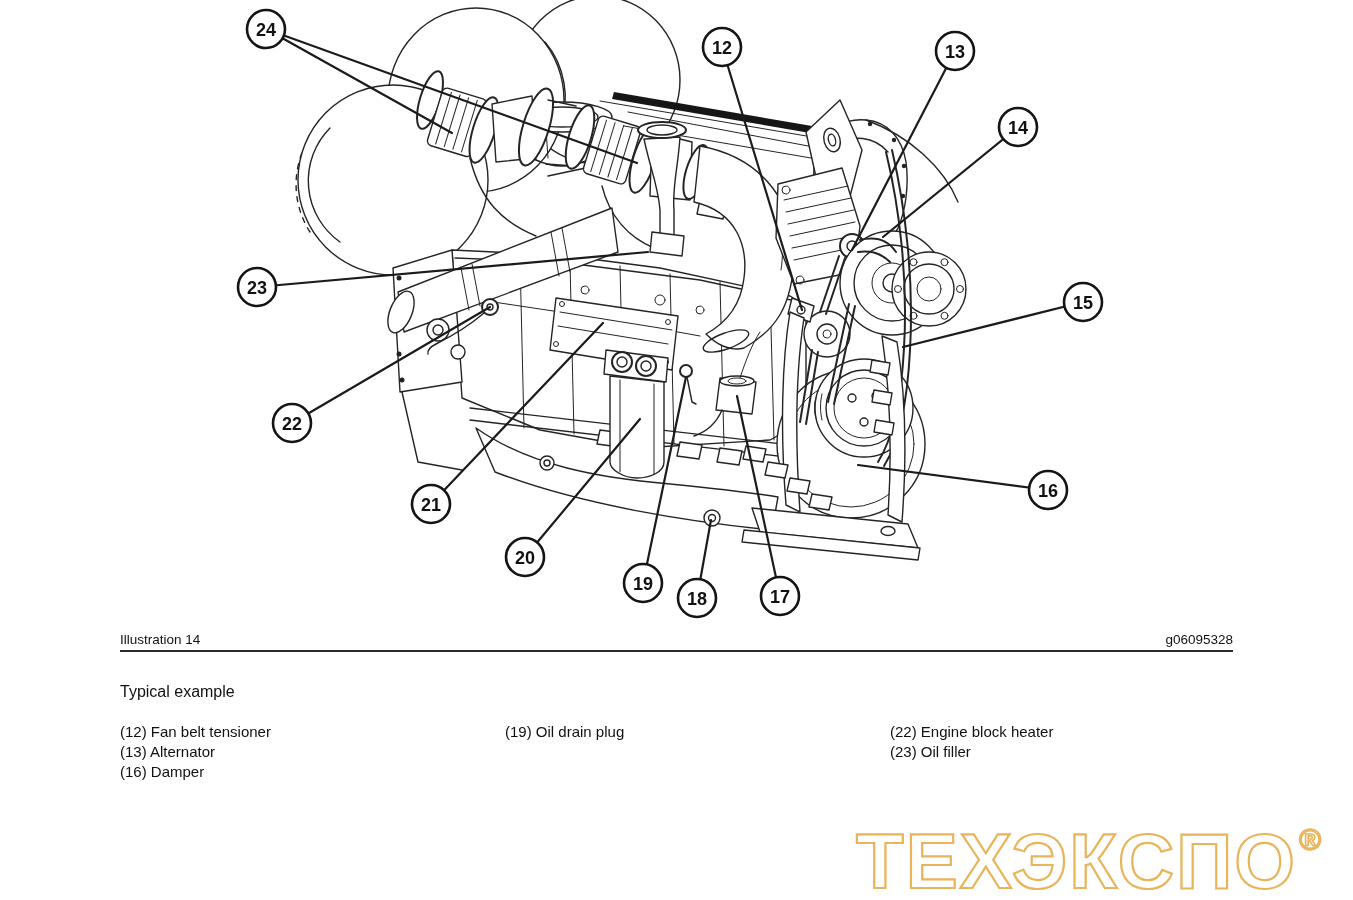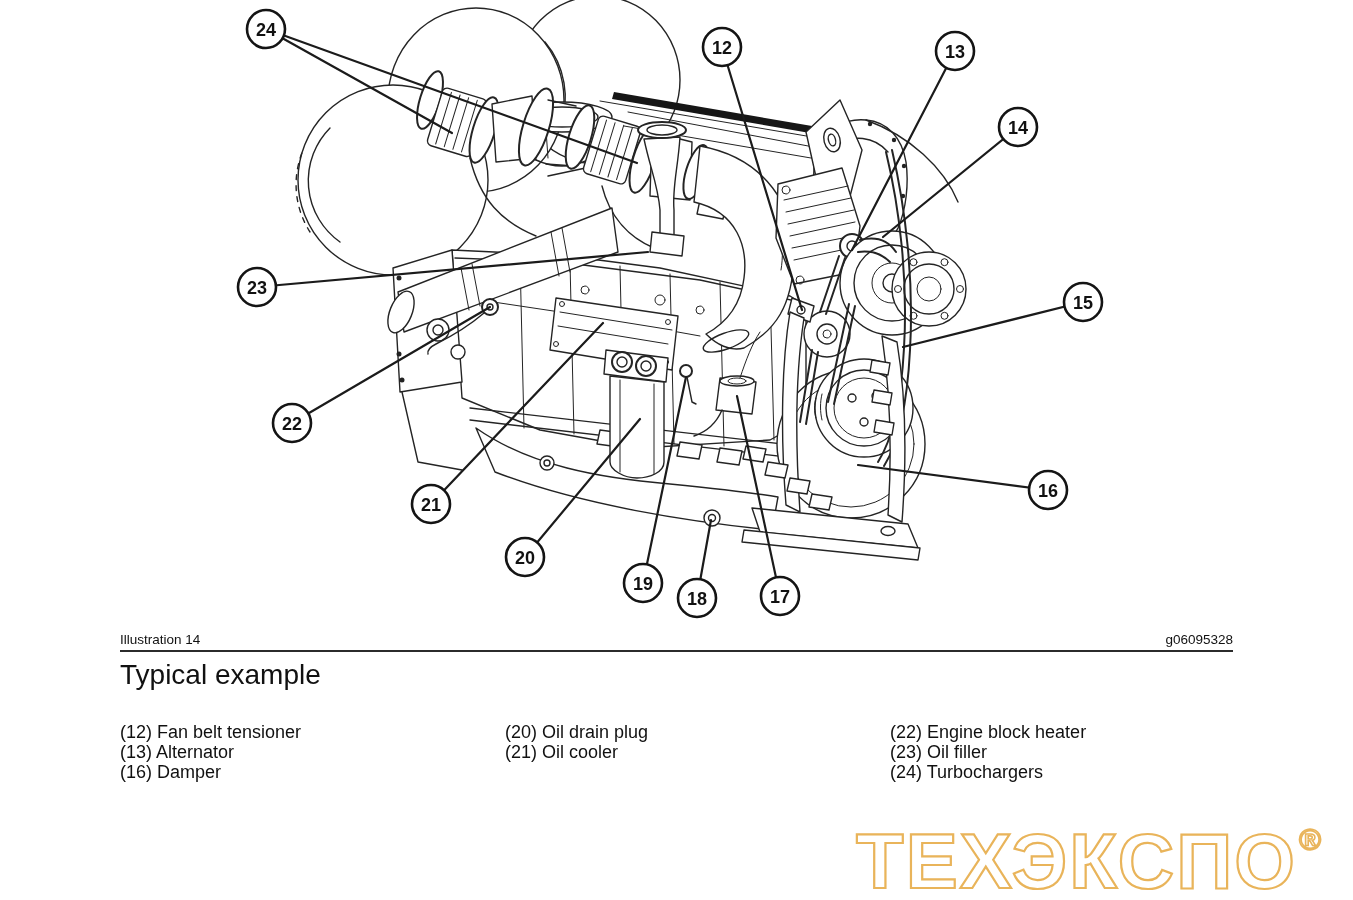--- a/index.html
+++ b/index.html
@@ -17,22 +17,22 @@
   .thin{stroke-width:1}
   .dot{fill:#222;stroke:none}
   .dark{fill:#161616;stroke:none}
   .dash{stroke-dasharray:5 6}
   .leader{stroke:#1b1b1b;stroke-width:2.2;stroke-linecap:round}
   .callout-circle{fill:#fff;stroke:#141414;stroke-width:2.6}
   .callout-num{font:700 18px "Liberation Sans",sans-serif;fill:#111;text-anchor:middle}
   
   .divider{position:absolute;left:120px;top:650px;width:1113px;height:2px;background:#2b2b2b}
   .caption-row{position:absolute;left:120px;top:632px;width:1113px;display:flex;justify-content:space-between;font-size:13.5px}
-  .figure-title{position:absolute;left:120px;top:659px;font-size:28px}
-  .legend{position:absolute;left:120px;top:722px;width:1125px;display:grid;grid-template-columns:385px 385px 355px;font-size:18px;line-height:20px}
+  .figure-title{position:absolute;left:120px;top:683px;font-size:16px}
+  .legend{position:absolute;left:120px;top:722px;width:1125px;display:grid;grid-template-columns:385px 385px 355px;font-size:15px;line-height:20px}
   .legend-item{white-space:nowrap}
   
   .watermark{position:absolute;right:32px;bottom:0px;white-space:nowrap;line-height:1}
   .wm-text{
     font-size:78px;font-weight:700;letter-spacing:2px;
     color:transparent;-webkit-text-stroke:2.2px var(--wm,#E9B45A);
   }
   .wm-r{
     font-size:30px;font-weight:700;margin-left:2px;
     color:transparent;-webkit-text-stroke:1.6px var(--wm,#E9B45A);
@@ -355,25 +355,23 @@
 
 <div class="figure-title">Typical example</div>
 
 <div class="legend">
   <div class="legend-col">
     <div class="legend-item">(12) Fan belt tensioner</div>
     <div class="legend-item">(13) Alternator</div>
     <div class="legend-item">(16) Damper</div>
   </div>
   <div class="legend-col">
-    <div class="legend-item">(20) Oil drain plug</div>
-    <div class="legend-item">(21) Oil cooler</div>
+    <div class="legend-item">(19) Oil drain plug</div>
   </div>
   <div class="legend-col">
     <div class="legend-item">(22) Engine block heater</div>
     <div class="legend-item">(23) Oil filler</div>
-    <div class="legend-item">(24) Turbochargers</div>
   </div>
 </div>
 
 <div class="watermark" style="--wm: #E9B45A;">
   <span class="wm-text">ТЕХЭКСПО</span><span class="wm-r">®</span>
 </div>
 
 </body></html>

